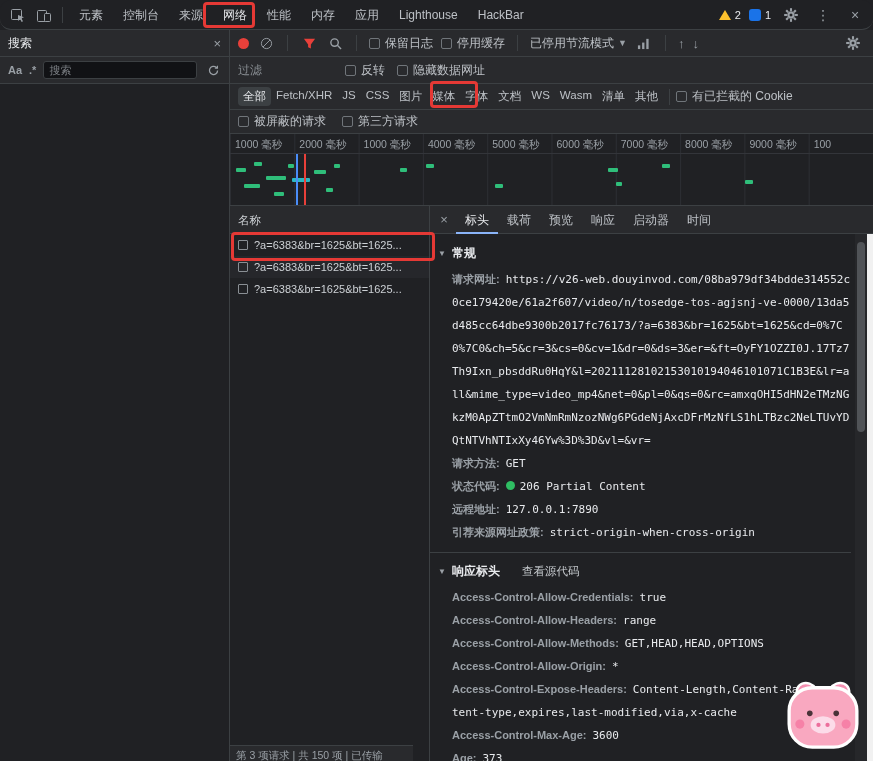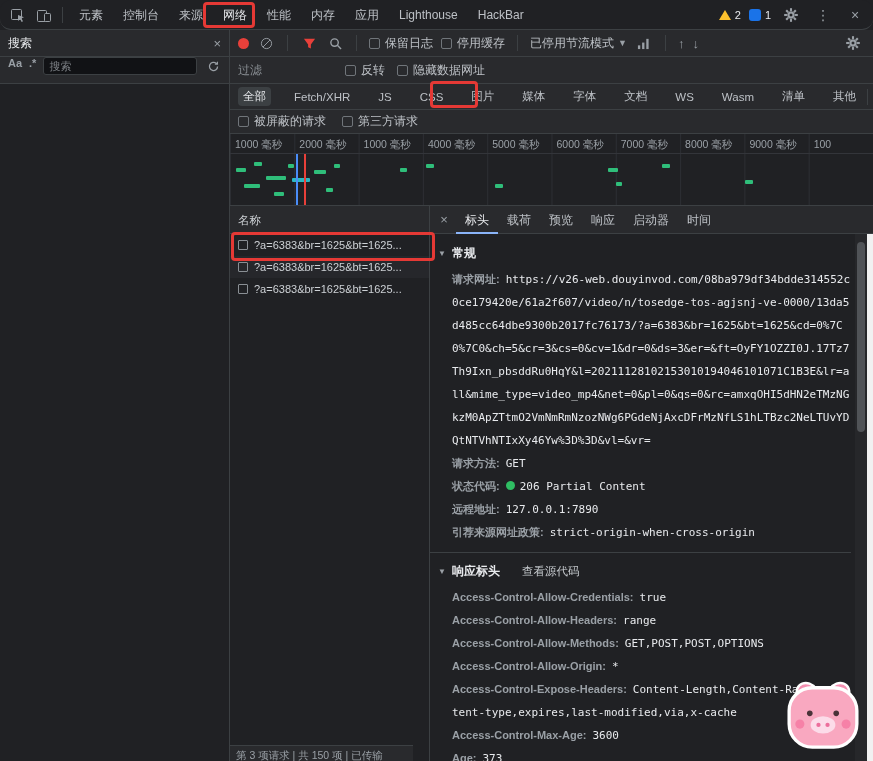--- a/index.html
+++ b/index.html
@@ -22,21 +22,21 @@
          border-bottom:10px solid #fbc02d; }
   .sq { width:12px; height:12px; background:#1a73e8; border-radius:3px; }
 
   
   .search-panel { position:absolute; top:30px; left:0; width:230px; bottom:0; background:#202124;
                   border-right:1px solid #3c4043; }
   .sp-head { height:27px; background:#292a2d; border-bottom:1px solid #3c4043; display:flex;
              align-items:center; padding:0 8px; font-size:12px; color:#e8eaed; }
   .sp-close { margin-left:auto; color:#9aa0a6; font-size:13px; }
   .sp-tools { height:27px; background:#292a2d; border-bottom:1px solid #3c4043; display:flex;
-              gap:7px; padding:0 8px; }
+              align-items:center; gap:7px; padding:0 8px; }
   .tog { font-size:11px; color:#9aa0a6; font-weight:bold; }
   .sp-input { flex:1; height:18px; background:#111215; border:1px solid #3c4043; border-radius:3px;
               color:#e8eaed; font-size:11px; padding:0 5px; outline:none; }
   .sp-input::placeholder { color:#7d8186; }
 
   
   .net-panel { position:absolute; top:30px; left:230px; right:0; bottom:0; }
   .nrow { display:flex; align-items:center; padding:0 8px; border-bottom:1px solid #3c4043; background:#292a2d; }
   .net-toolbar { height:27px; gap:8px; }
   .filter-row { height:27px; gap:12px; }
@@ -262,21 +262,21 @@
         <span class="box"></span>
         <span class="lbl">反转</span>
       </div>
       <div class="chk">
         <span class="box"></span>
         <span class="lbl">隐藏数据网址</span>
       </div>
     </div>
 
     <div class="nrow type-row">
-      <div id="filterTypes" style="display:flex;gap:18px;align-items:center">
+      <div id="filterTypes" style="display:flex;gap:0;align-items:flex-start">
           <div class="ftype active">全部</div>
           <div class="ftype">Fetch/XHR</div>
           <div class="ftype">JS</div>
           <div class="ftype">CSS</div>
           <div class="ftype">图片</div>
           <div class="ftype">媒体</div>
           <div class="ftype">字体</div>
           <div class="ftype">文档</div>
           <div class="ftype">WS</div>
           <div class="ftype">Wasm</div>
@@ -384,21 +384,21 @@
             </div>
           <div class="sec-divider"></div>
           <div class="sec-head">
             <span class="darr">▼</span>
             <span>响应标头</span>
             <span class="view-src">查看源代码</span>
           </div>
           <div class="fields" id="respHeaders">
               <div class="field"><span class="fname">Access-Control-Allow-Credentials:</span><span class="fval">true</span></div>
               <div class="field"><span class="fname">Access-Control-Allow-Headers:</span><span class="fval">range</span></div>
-              <div class="field"><span class="fname">Access-Control-Allow-Methods:</span><span class="fval">GET,POST,POST,OPTIONS</span></div>
+              <div class="field"><span class="fname">Access-Control-Allow-Methods:</span><span class="fval">GET,HEAD,HEAD,OPTIONS</span></div>
               <div class="field"><span class="fname">Access-Control-Allow-Origin:</span><span class="fval">*</span></div>
               <div class="field"><span class="fname">Access-Control-Expose-Headers:</span><span class="fval">Content-Length,Content-Range,content-type,expires,last-modified,via,x-cache</span></div>
               <div class="field"><span class="fname">Access-Control-Max-Age:</span><span class="fval">3600</span></div>
               <div class="field"><span class="fname">Age:</span><span class="fval">373</span></div>
             </div>
         </div>
         <div class="right-strip"></div>
         <div class="dscroll">
           <div class="dthumb"></div>
         </div>

